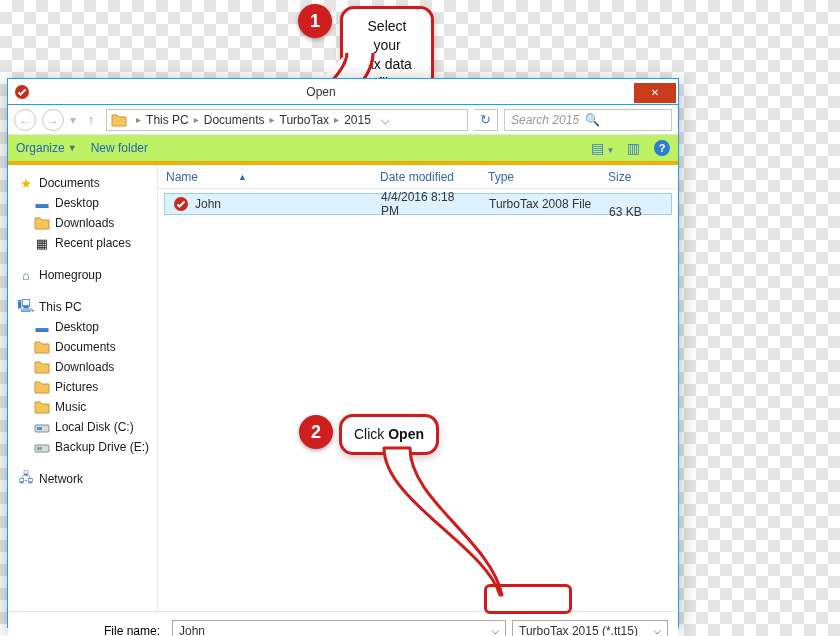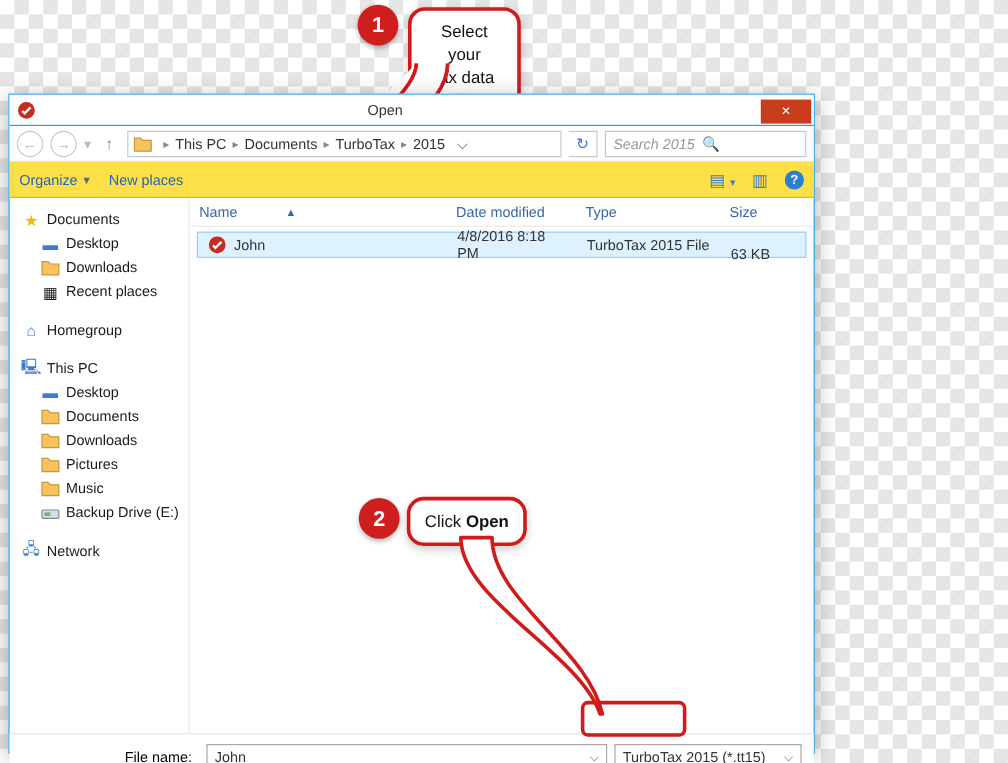--- a/index.html
+++ b/index.html
@@ -60,21 +60,21 @@
   }
   .searchbox{
     width:168px;height:22px;border:1px solid #c8c8c8;display:flex;align-items:center;
     padding:0 6px;color:#989898;font-size:12px;font-style:italic;gap:6px;
   }
   .searchbox .mag{color:#888;font-style:normal;}
 
   
   .toolbar{
     height:30px; display:flex; align-items:center; padding:0 8px; gap:14px;
-    background:#fde047; border-bottom:1px solid #eab308; color:#2565b7;font-size:12px;
+    background:#bef264; border-bottom:4px solid #eab308; color:#2565b7;font-size:12px;
   }
   .spacer{flex:1;}
   .tbbtn{color:#2565b7;display:flex;align-items:center;gap:3px;}
   .tbicon{color:#3a7cce;font-size:14px;}
   .help{color:#fff;background:#2a7fd5;border-radius:50%;width:16px;height:16px;
     display:flex;align-items:center;justify-content:center;font-weight:bold;font-size:11px;}
 
   .body{display:flex;height:446px;}
 
   
@@ -208,21 +208,21 @@
       <span>Search 2015</span>
       <span class="mag">🔍</span>
     </div>
   </div>
 
   <div class="toolbar">
     <span class="tbbtn">
         <span>Organize</span> 
         <span style="font-size:9px;color:#666">▼</span>
       </span>
-    <span class="tbbtn">New places</span>
+    <span class="tbbtn">New folder</span>
     <span class="spacer"></span>
     <span class="tbicon">▤ <span style="font-size:9px;">▾</span></span>
     <span class="tbicon">▥</span>
     <span class="help">?</span>
   </div>
 
   <div class="body">
     <div class="tree">
       <div class="tree-group">
         <div class="tree-row">
@@ -285,20 +285,29 @@
             </span>
             <span>Pictures</span>
           </div>
         <div class="tree-row sub">
             <span class="ic">
               <svg class="folder-svg">
                 <path d="M1,3 h5 l2,2 h7 v9 h-14 z" fill="#f7c35a" stroke="#c7973a"></path>
               </svg>
             </span>
             <span>Music</span>
+          </div>
+        <div class="tree-row sub">
+            <span class="ic drive">
+              <svg width="16" height="16">
+                <rect x="1" y="6" width="14" height="7" rx="1" fill="#d6dde6" stroke="#888"></rect>
+                <rect x="3" y="8" width="5" height="3" fill="#4c92d7"></rect>
+              </svg>
+            </span>
+            <span>Local Disk (C:)</span>
           </div>
         <div class="tree-row sub">
             <span class="ic drive">
               <svg width="16" height="16">
                 <rect x="1" y="6" width="14" height="7" rx="1" fill="#d6dde6" stroke="#888"></rect>
                 <rect x="3" y="8" width="5" height="3" fill="#80b070"></rect>
               </svg>
             </span>
             <span>Backup Drive (E:)</span>
           </div>
@@ -322,22 +331,22 @@
         <div class="c-size">Size</div>
       </div>
       <div class="filerow">
         <div class="f-name">
           <span class="tt-icon"><svg width="16" height="16">
                 <circle cx="8" cy="8" r="7" fill="#c82c1e"></circle>
                 <path d="M4.5 8.5 l2 2 l5 -5" stroke="#fff" stroke-width="2" fill="none"></path>
               </svg></span>
           <span>John</span>
         </div>
-        <div class="f-date">4/8/2016 8:18 PM</div>
-        <div class="f-type">TurboTax 2015 File</div>
+        <div class="f-date">4/4/2016 8:18 PM</div>
+        <div class="f-type">TurboTax 2008 File</div>
         <div class="f-size">63 KB</div>
       </div>
     </div>
   </div>
 
   <div class="bottom">
     <div class="b-row">
       <span class="lbl">File name:</span>
       <div class="field fn-field">
         <span>John</span>

